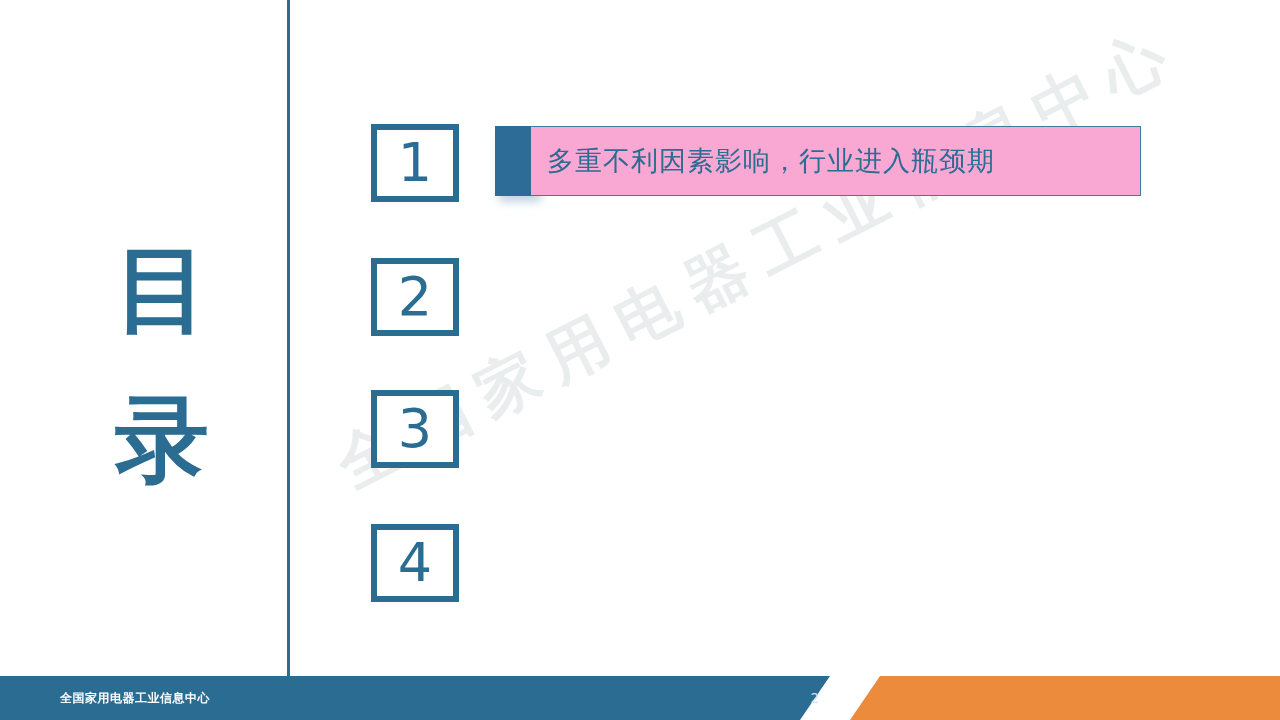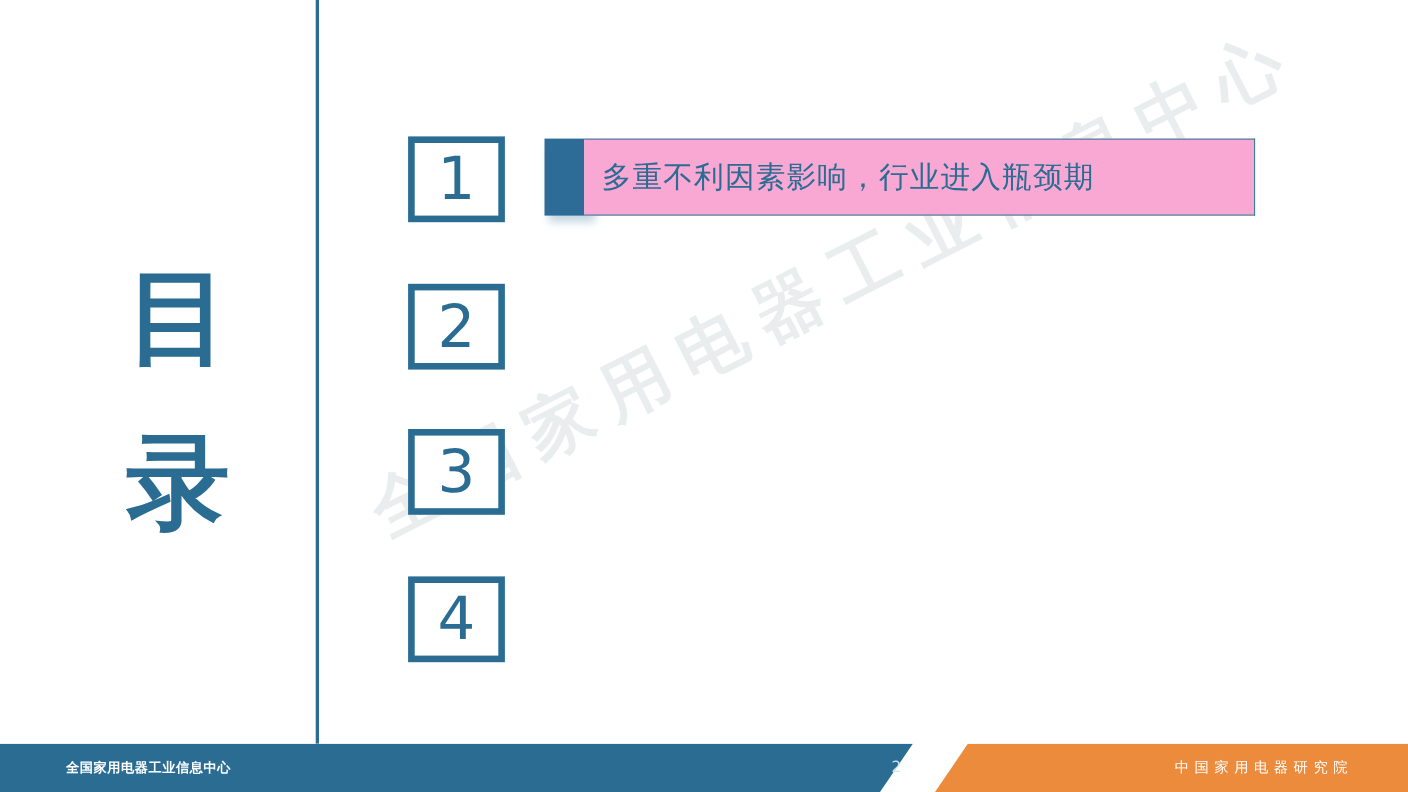--- a/index.html
+++ b/index.html
@@ -270,16 +270,15 @@
       </div>
     </div>
 
   </div>
 
   <div class="footer">
     <div class="footer-blue"></div>
     <div class="footer-orange"></div>
     <div class="footer-left-text">全国家用电器工业信息中心</div>
     <div class="page-number">2</div>
-    <div class="footer-right-text">中国家用电器研究院</div>
   </div>
 
 </div>
 
 </body></html>

